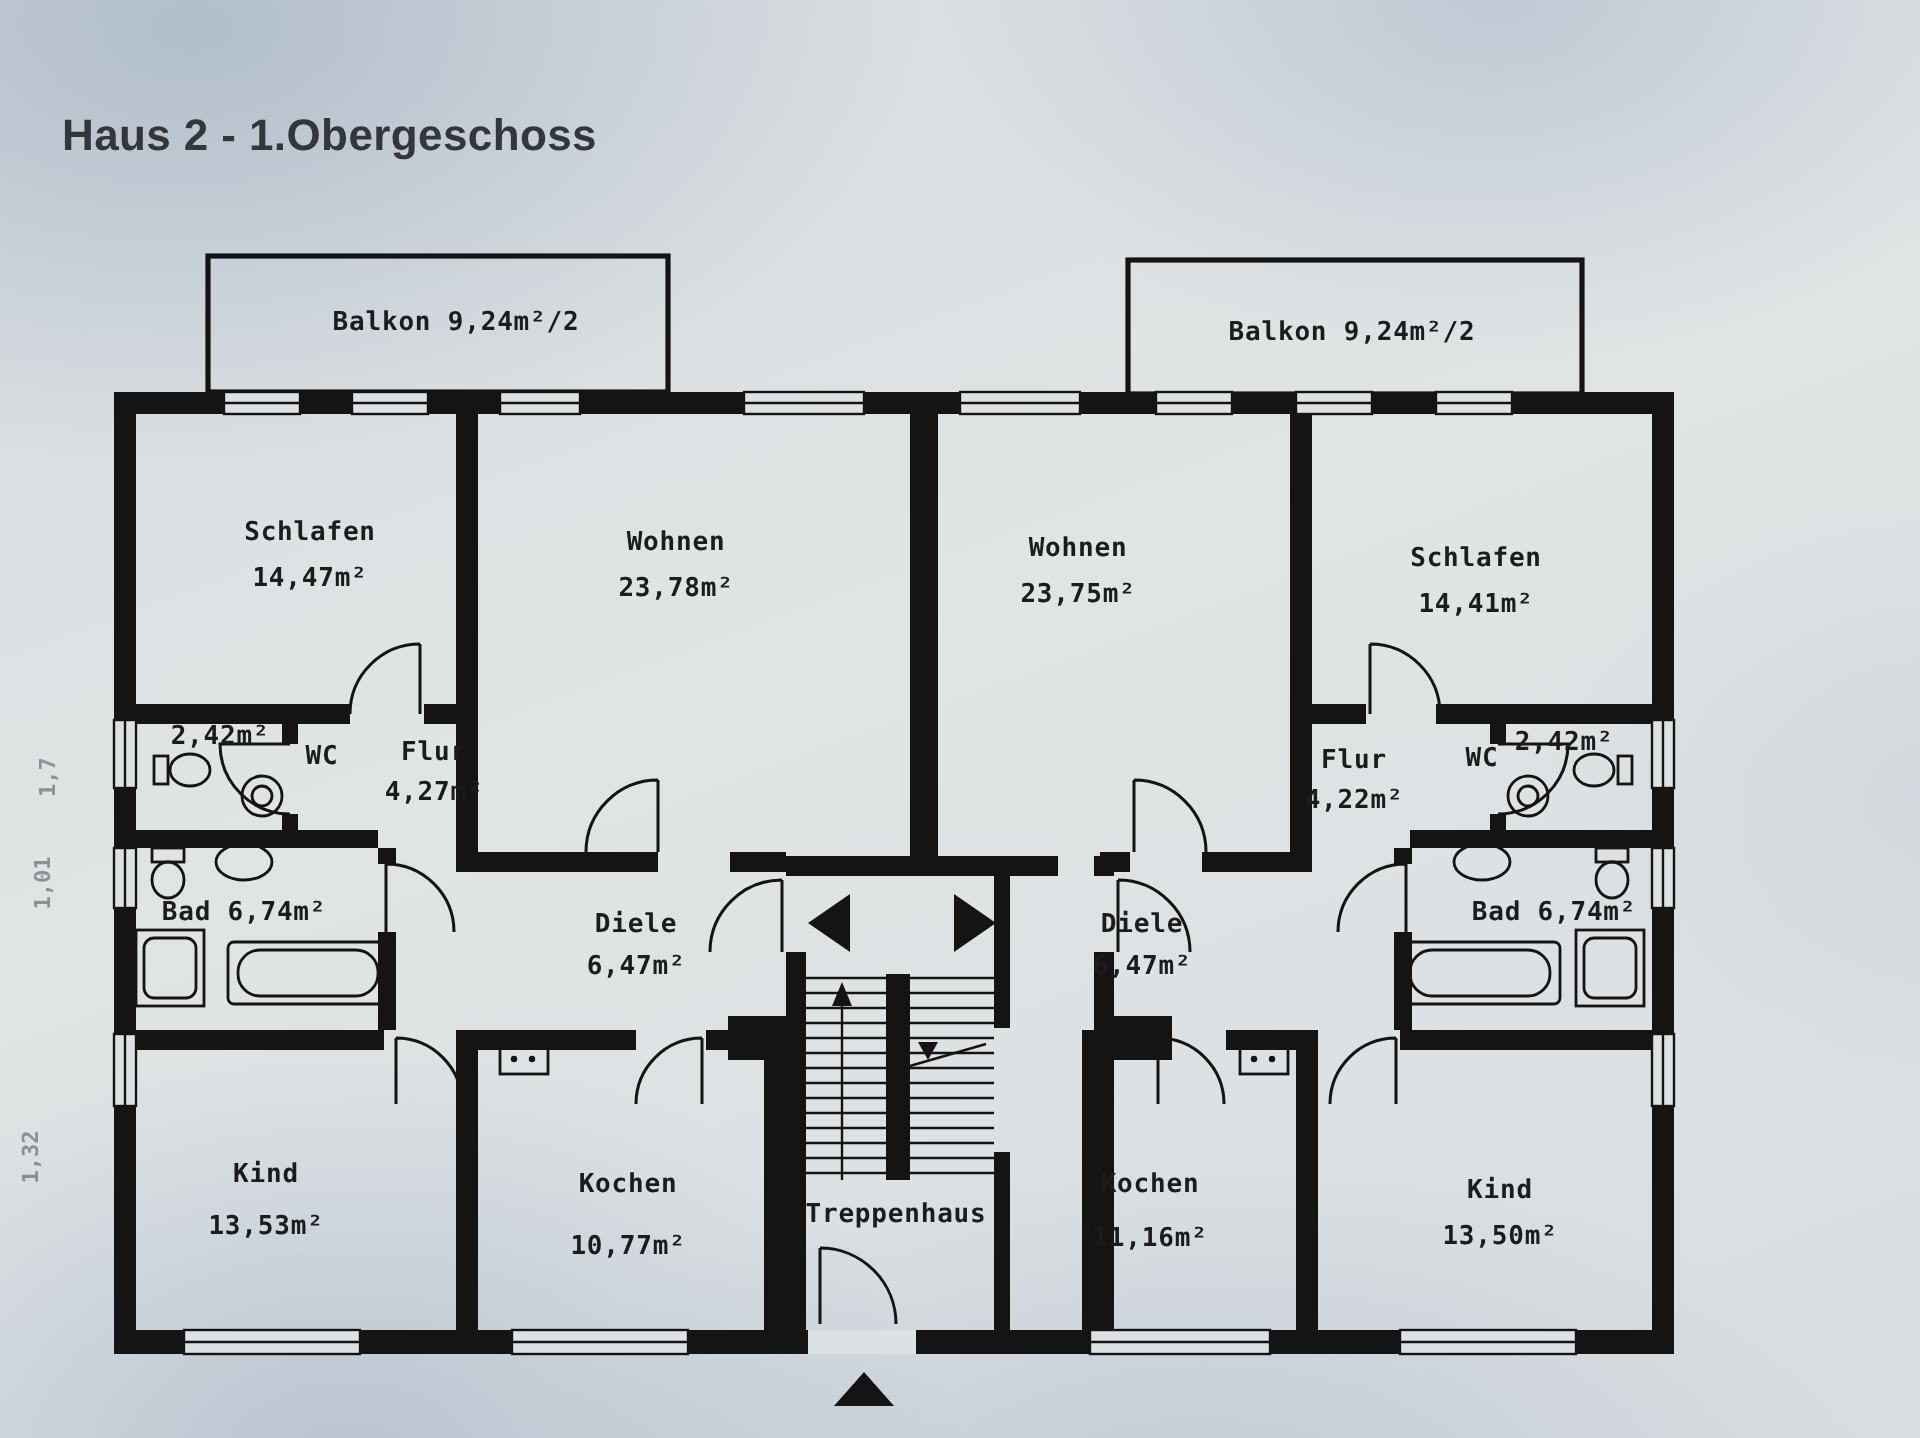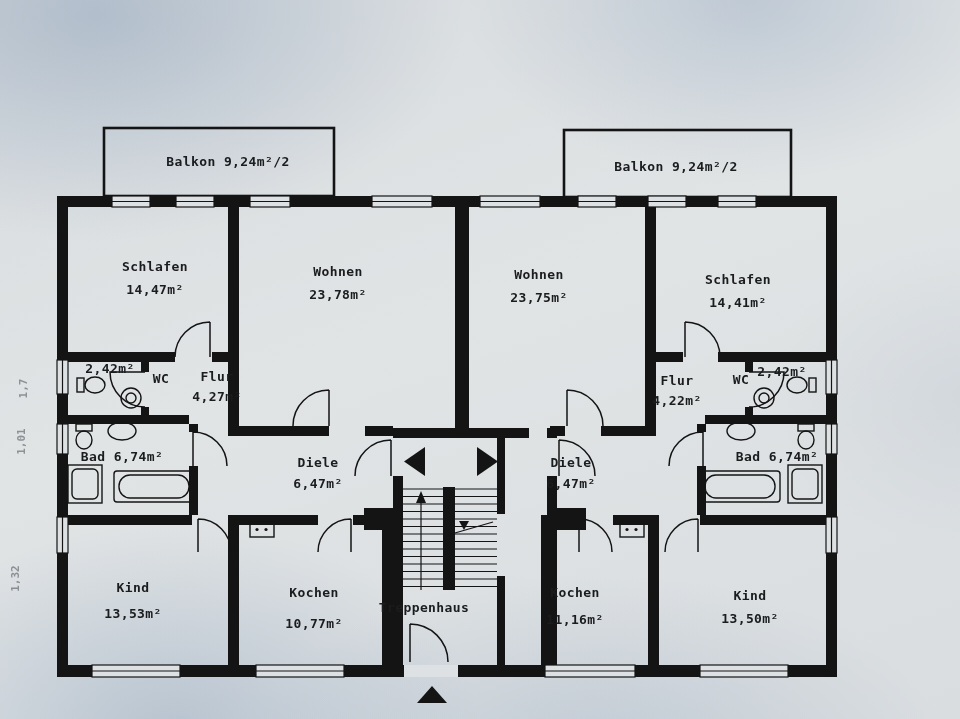--- a/index.html
+++ b/index.html
@@ -28,20 +28,21 @@
   .dim{
     position:absolute;transform:rotate(-90deg);
     font:bold 11px "DejaVu Sans Mono",monospace;color:#3c4248;opacity:.5;white-space:nowrap;
   }
 </style>
 </head>
 <body>
 
 <div id="stage">
 
+  <div class="title">Haus 2 - 1.Obergeschoss</div>
 
   <svg width="960" height="719" viewBox="0 0 960 719">
 
     <g fill="none" stroke="#141414" stroke-width="2.6">
       <rect x="104" y="128" width="230" height="68"></rect>
       <rect x="564" y="130" width="227" height="67"></rect>
     </g>
 
     <g fill="#141414" stroke="none">
 
@@ -277,21 +278,21 @@
   </div>
 
   <div class="lbl2" style="left:133px;top:575px;line-height:26px;">
     <span>Kind</span>
       <span>13,53m²</span>
   </div>
   <div class="lbl2" style="left:314px;top:577px;line-height:31px;">
     <span>Kochen</span>
       <span>10,77m²</span>
   </div>
-  <div class="lbl1" style="left:424px;top:600px;text-align:center;"><span>Treppenhaus</span></div>
+  <div class="lbl1" style="left:448px;top:600px;text-align:center;"><span>Treppenhaus</span></div>
   <div class="lbl2" style="left:575px;top:579px;line-height:27px;">
     <span>Kochen</span>
       <span>11,16m²</span>
   </div>
   <div class="lbl2" style="left:750px;top:584px;line-height:23px;">
     <span>Kind</span>
       <span>13,50m²</span>
   </div>
 
   <div class="dim" style="left:14px;top:382px;">1,7</div>

